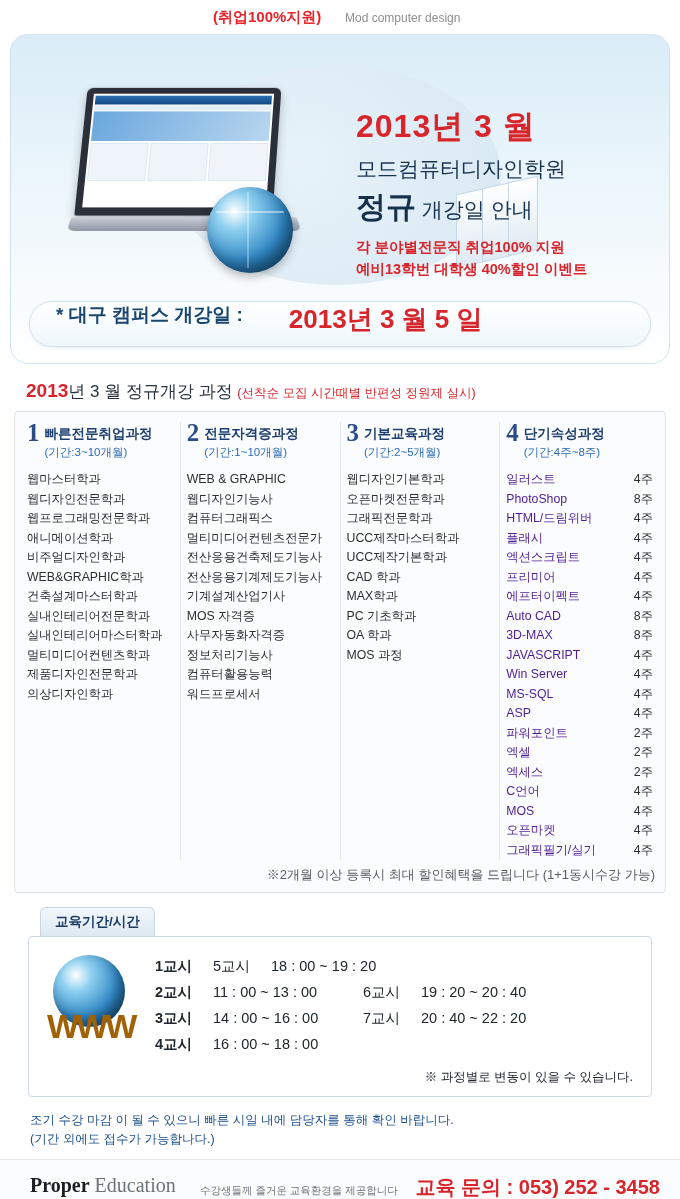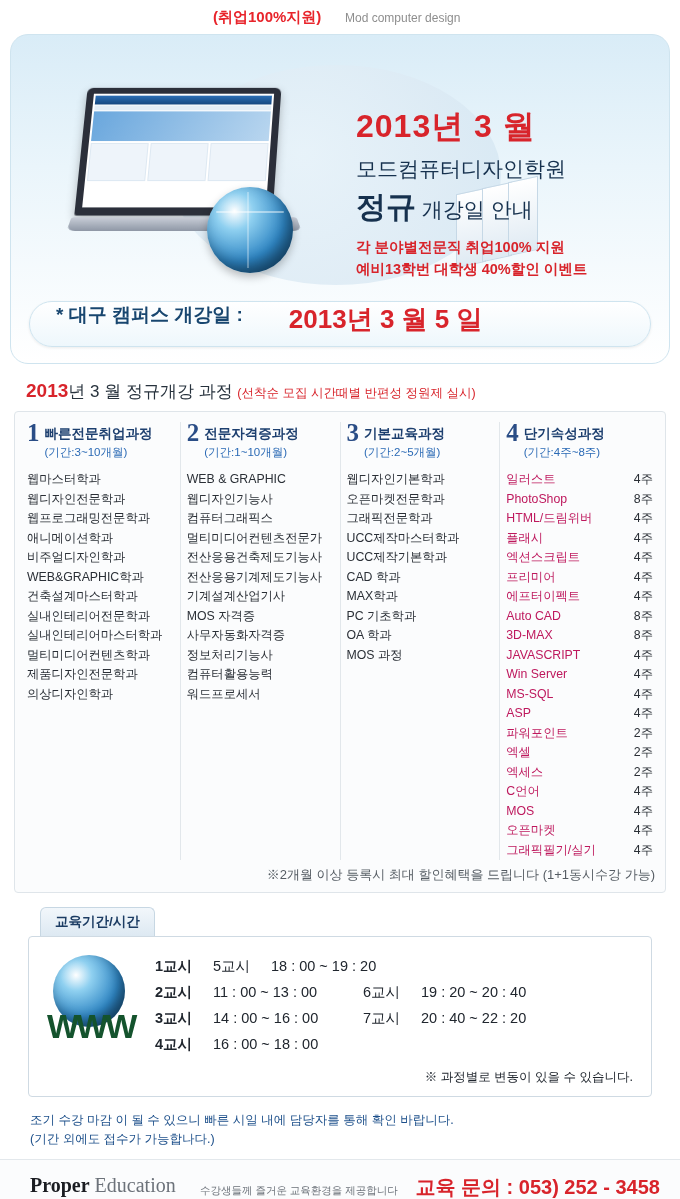--- a/index.html
+++ b/index.html
@@ -146,21 +146,21 @@
     font-family: "Liberation Serif", serif;
   }
   .col-title { color: #1d3f6f; font-weight: bold; font-size: 13.5px; padding-top: 3px; }
   .col-sub { color: #2b6ab5; font-size: 11.5px; margin-top: 2px; }
   .col-list { margin-top: 10px; }
   .col-list li {
     list-style: none; font-size: 12.3px; color: #2a2f36; line-height: 19.5px;
     white-space: nowrap;
   }
   .col-list.dur li { display: flex; justify-content: space-between; }
-  .col-list.dur li span.w { color: #be185d; }
+  .col-list.dur li span.w { color: #4c1d95; }
   .panel-note {
     text-align: right; color: #555c63; font-size: 13px; margin-top: 6px; padding-right: 4px;
   }
 
   
   .sched-tab {
     margin: 14px 0 0 40px;
     display: inline-block;
     background: linear-gradient(#f2f7fb,#dde9f2);
     border: 1px solid #c7d7e3;
@@ -176,21 +176,21 @@
     min-height: 150px;
   }
   .www-globe { width: 110px; position: relative; }
   .www-globe .gl {
     position: absolute; left: 14px; top: 6px; width: 72px; height: 72px; border-radius: 50%;
     background: radial-gradient(circle at 32% 28%, #ffffff 0%, #8fd0f0 22%, #2f86c4 60%, #0f3f67 100%);
     box-shadow: inset -5px -7px 12px rgba(0,0,0,.35);
   }
   .www-text {
     position: absolute; left: 8px; top: 58px; font-size: 34px; font-weight: bold;
-    color: #14532d; letter-spacing: -3px;
+    color: #a16207; letter-spacing: -3px;
     font-family: "Liberation Sans", sans-serif;
   }
   .sched-rows { flex: 1; padding-top: 4px; }
   .sched-row { display: flex; font-size: 14.5px; color: #20262e; line-height: 26px; white-space: nowrap; }
   .sched-row .lbl { width: 58px; font-weight: bold; }
   .sched-row .tm { width: 150px; }
   .sched-row .lbl2 { width: 58px; font-weight: normal; }
   .sched-note { text-align: right; font-size: 12.5px; color: #20262e; margin-top: 12px; padding-right: 8px; }
 
   

